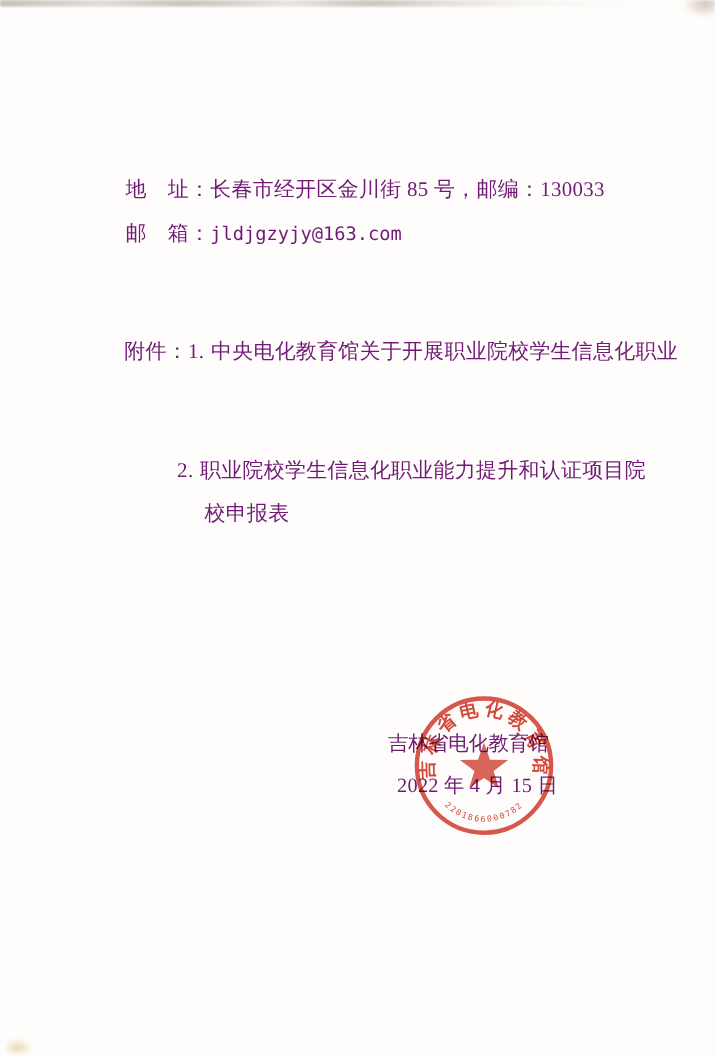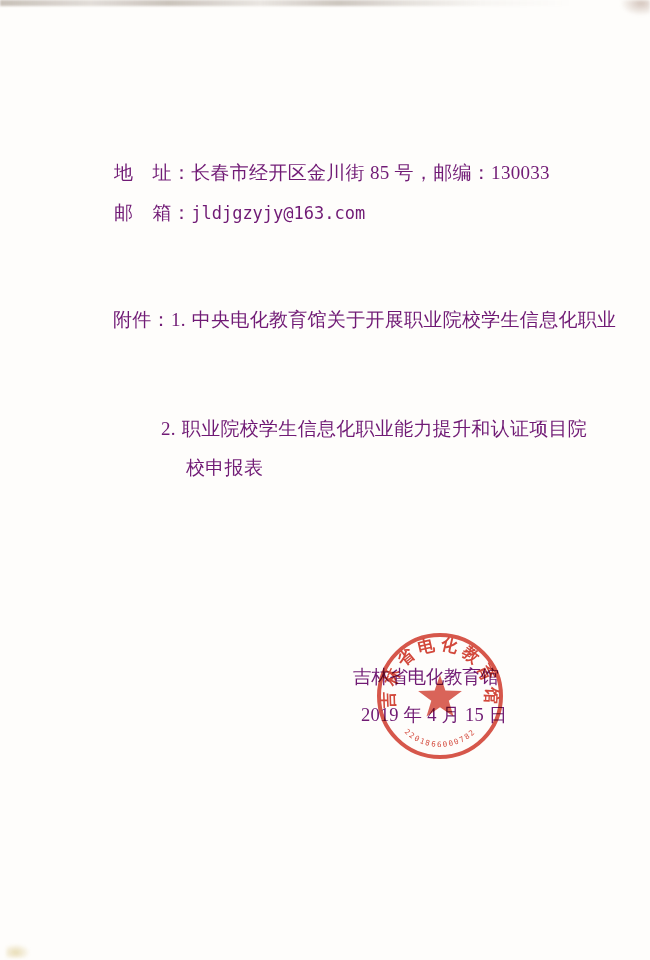--- a/index.html
+++ b/index.html
@@ -116,15 +116,15 @@
     <text fill="#cf392b" font-size="16.5" font-weight="bold" font-family="Liberation Serif, serif" letter-spacing="4.5">
       <textPath href="#ringTextPath" startOffset="50%" text-anchor="middle">吉林省电化教育馆</textPath>
     </text>
     <polygon fill="#cf392b" opacity="0.85" points="70,49 64.6,64.6 48.1,64.9 61.3,74.8 56.5,90.6 70,81.2 83.5,90.6 78.8,74.8 91.9,64.9 75.4,64.6"></polygon>
     <text fill="#cf392b" font-size="7.5" letter-spacing="1.6" font-family="DejaVu Sans Mono, monospace">
       <textPath href="#serialPath" startOffset="50%" text-anchor="middle">2201866000782</textPath>
     </text>
   </svg>
 
   <div class="textline sig-org">吉林省电化教育馆</div>
-  <div class="textline sig-date">2019 年 4 月 15 日</div>
+  <div class="textline sig-date">2022 年 4 月 15 日</div>
 
 </div>
 
 </body></html>

